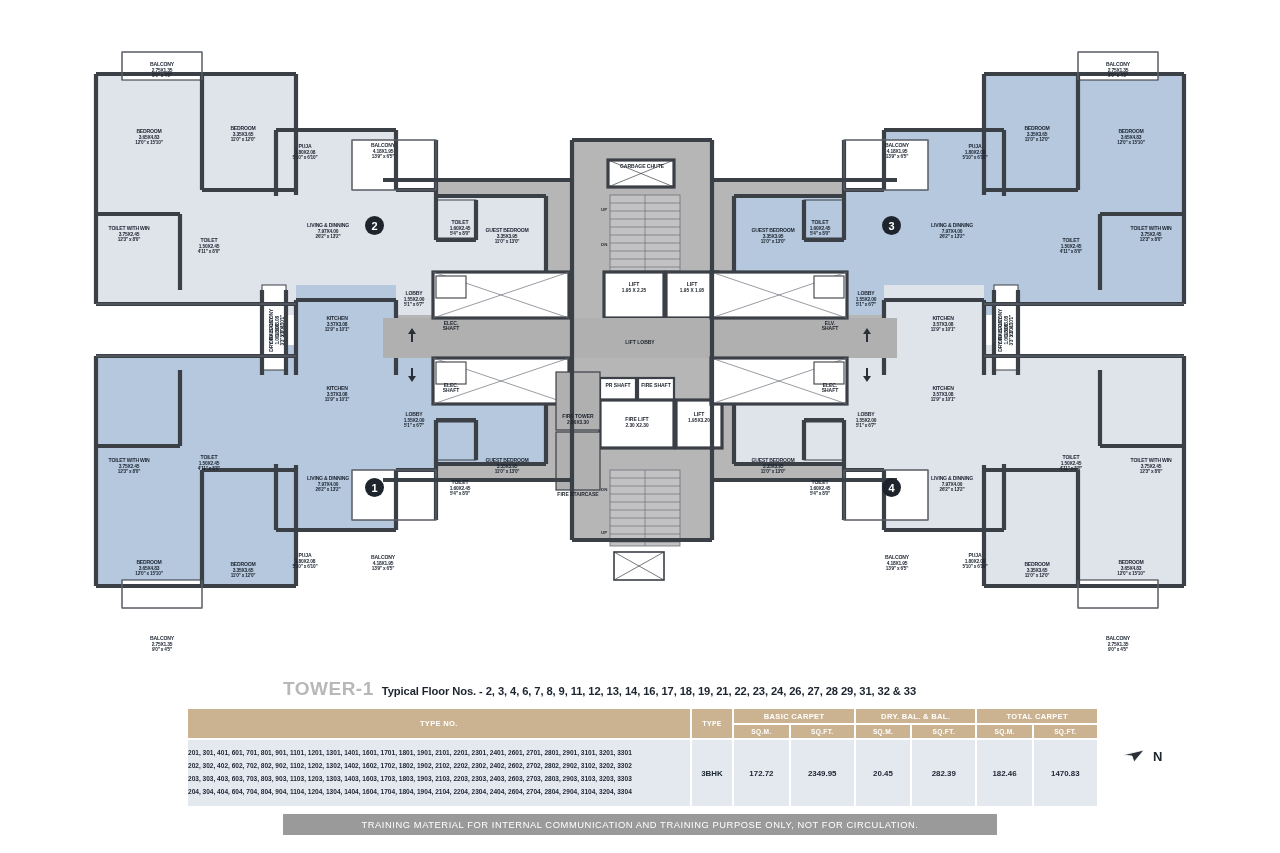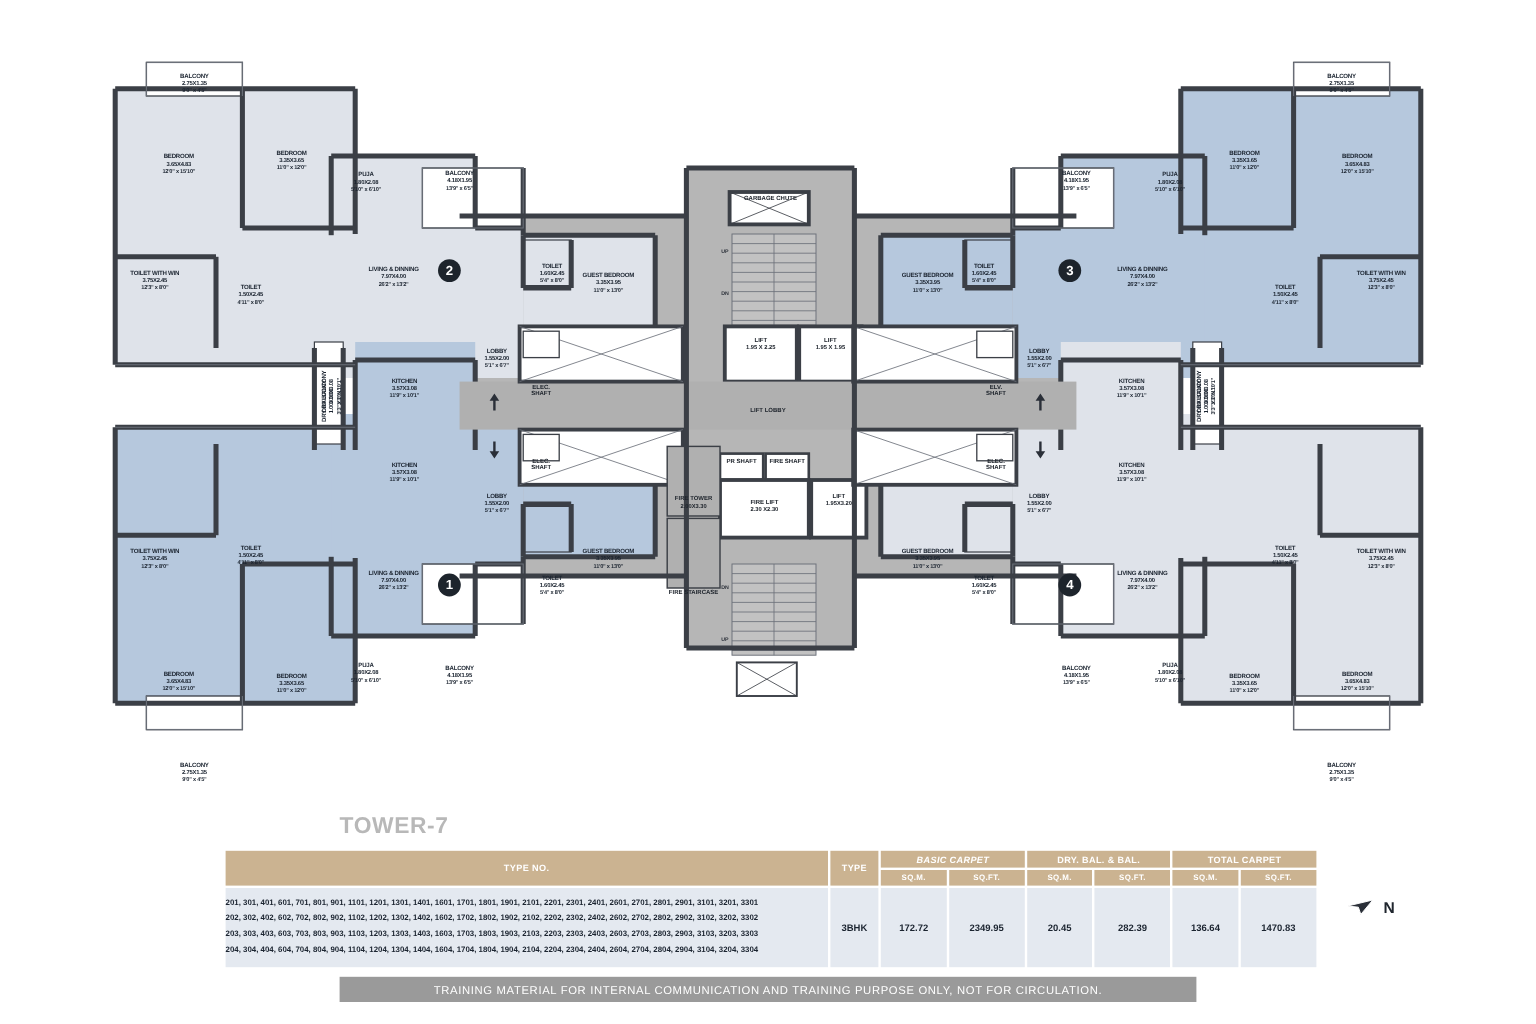--- a/index.html
+++ b/index.html
@@ -576,29 +576,30 @@
 </div>
 
 <div class="arrowlbl" style="left:601px;top:207px;">UP</div>
 <div class="arrowlbl" style="left:601px;top:242px;">DN</div>
 <div class="arrowlbl" style="left:601px;top:487px;">DN</div>
 <div class="arrowlbl" style="left:601px;top:530px;">UP</div>
 
 </div>
 
 <div id="titlerow">
-  <span id="towerName">TOWER-7</span>
+  <span id="towerName">TOWER-1</span>
+  <span id="floorNos">Typical Floor Nos. - 2, 3, 4, 6, 7, 8, 9, 11, 12, 13, 14, 16, 17, 18, 19, 21, 22, 23, 24, 26, 27, 28 29, 31, 32 &amp; 33</span>
 </div>
 
 <table id="tbl">
   <thead>
     <tr>
       <th class="hd" rowspan="2" style="width:300px;">TYPE NO.</th>
-      <th class="hd" rowspan="2" style="width:36px;">TYPE</th>
-      <th class="hd" colspan="2" style="width:104px;font-style:italic;">BASIC CARPET</th>
+      <th class="hd" rowspan="2" style="width:36px;font-family:Liberation Mono, monospace;">TYPE</th>
+      <th class="hd" colspan="2" style="width:104px;">BASIC CARPET</th>
       <th class="hd" colspan="2" style="width:104px;">DRY. BAL. &amp; BAL.</th>
       <th class="hd" colspan="2" style="width:104px;">TOTAL CARPET</th>
     </tr>
     <tr>
       <th class="hd sub" style="width:48px;">SQ.M.</th>
       <th class="hd sub" style="width:56px;">SQ.FT.</th>
       <th class="hd sub" style="width:48px;">SQ.M.</th>
       <th class="hd sub" style="width:56px;">SQ.FT.</th>
       <th class="hd sub" style="width:48px;">SQ.M.</th>
       <th class="hd sub" style="width:56px;">SQ.FT.</th>
@@ -610,21 +611,21 @@
         <div>201, 301, 401, 601, 701, 801, 901, 1101, 1201, 1301, 1401, 1601, 1701, 1801, 1901, 2101, 2201, 2301, 2401, 2601, 2701, 2801, 2901, 3101, 3201, 3301</div>
         <div>202, 302, 402, 602, 702, 802, 902, 1102, 1202, 1302, 1402, 1602, 1702, 1802, 1902, 2102, 2202, 2302, 2402, 2602, 2702, 2802, 2902, 3102, 3202, 3302</div>
         <div>203, 303, 403, 603, 703, 803, 903, 1103, 1203, 1303, 1403, 1603, 1703, 1803, 1903, 2103, 2203, 2303, 2403, 2603, 2703, 2803, 2903, 3103, 3203, 3303</div>
         <div>204, 304, 404,  604, 704, 804, 904, 1104, 1204, 1304, 1404, 1604, 1704, 1804, 1904, 2104, 2204, 2304, 2404, 2604, 2704, 2804, 2904, 3104, 3204, 3304</div>
       </td>
       <td class="cell">3BHK</td>
       <td class="cell">172.72</td>
       <td class="cell">2349.95</td>
       <td class="cell">20.45</td>
       <td class="cell">282.39</td>
-      <td class="cell">136.64</td>
+      <td class="cell">182.46</td>
       <td class="cell">1470.83</td>
     </tr>
   </tbody>
 </table>
 
 <div id="north">
   <svg width="26" height="16" viewBox="0 0 26 16">
     <path d="M1,7 L22,2 L12,14 L10,8 Z" fill="#2a2f38"></path>
     <path d="M1,7 L22,2 L12,14 L10,8 Z" fill="none" stroke="#ffffff" stroke-width="0.8"></path>
   </svg>

